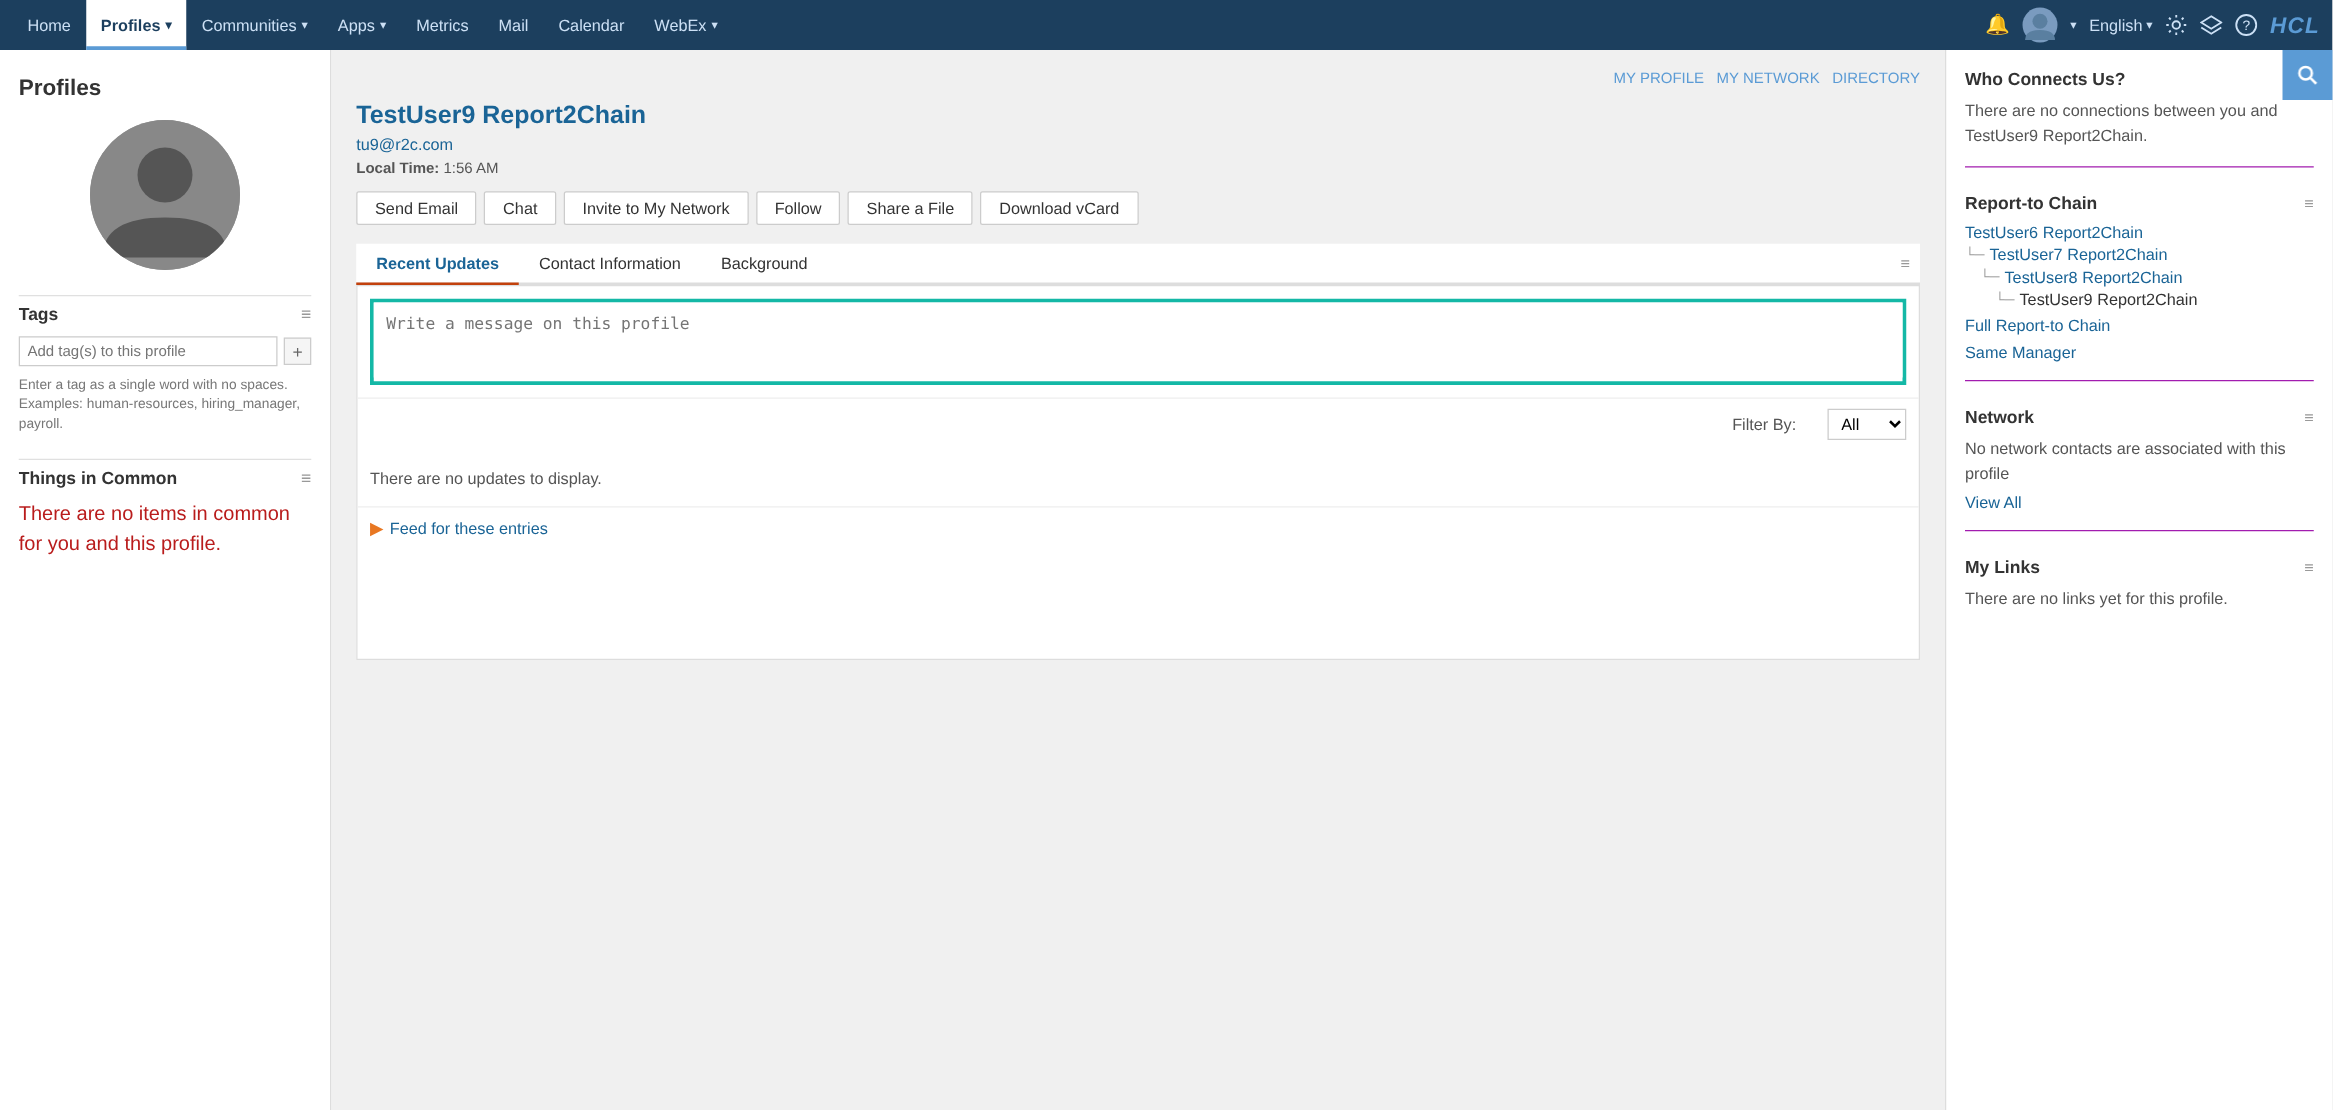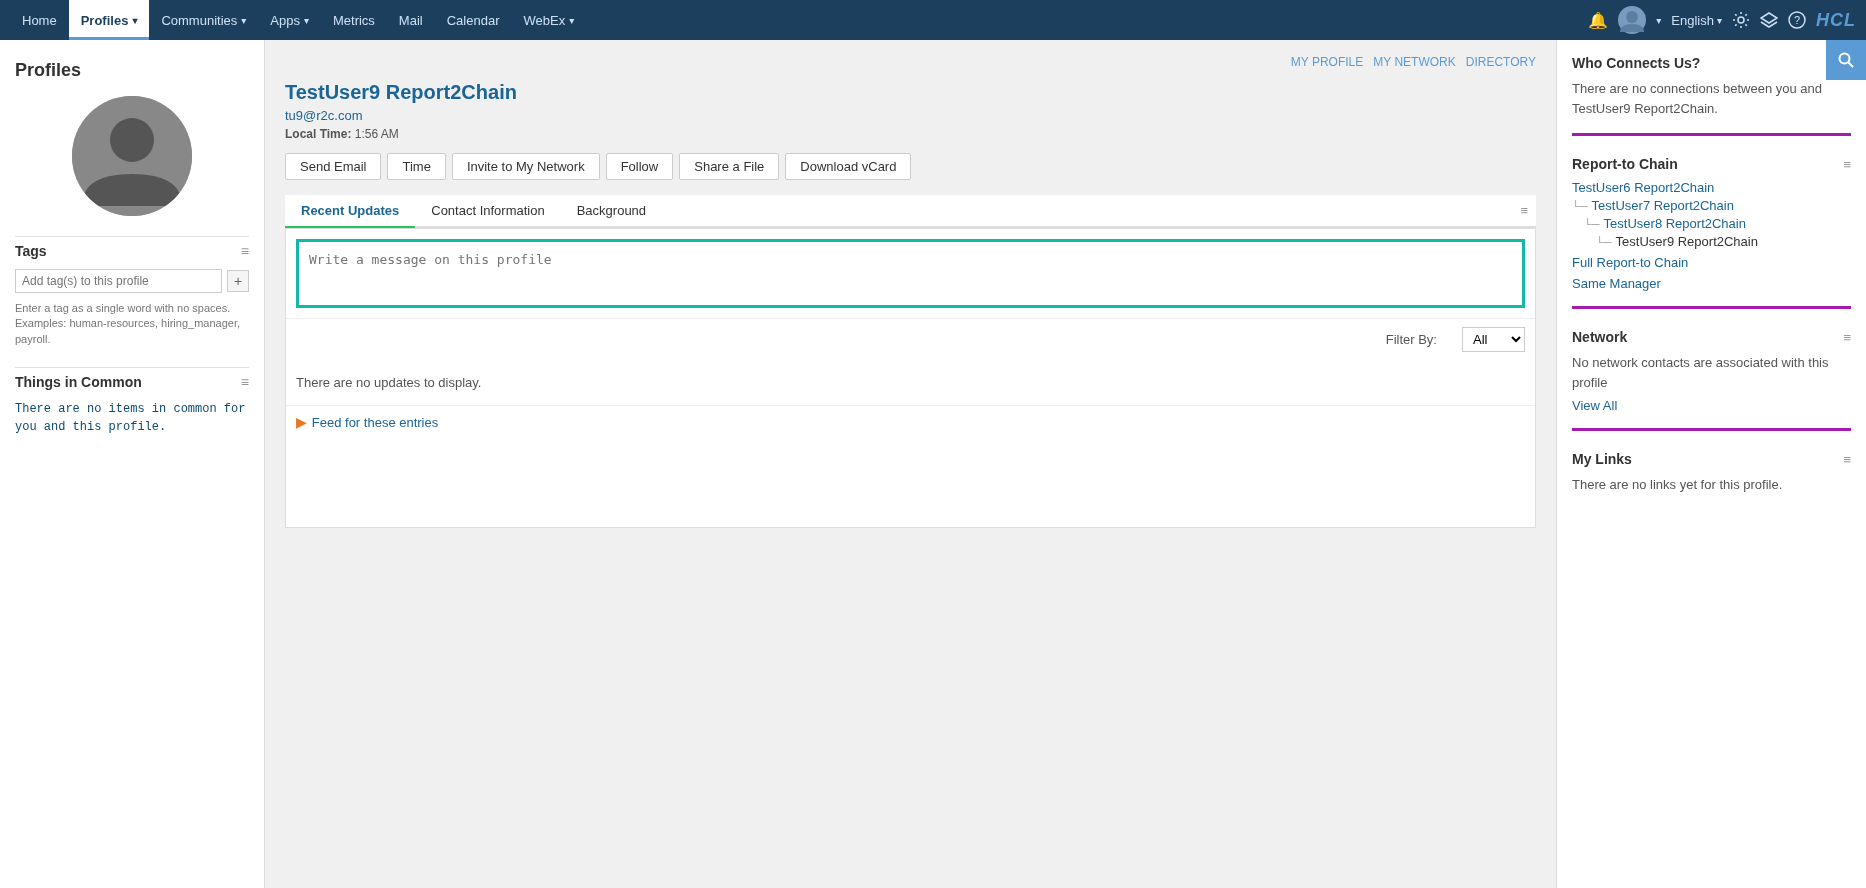--- a/index.html
+++ b/index.html
@@ -174,24 +174,23 @@
       justify-content: center;
       font-size: 14px;
       color: #666;
     }
     .tag-hint {
       font-size: 11px;
       color: #777;
       line-height: 1.4;
     }
     .common-text {
-      font-size: 12px;
-      color: #0c4a6e;
+      font-size: 16px;
+      color: #b91c1c;
       line-height: 1.5;
-      font-family: Liberation Mono, monospace;
     }
 
     
     .main-content {
       flex: 1;
       padding: 15px 20px;
       overflow-y: auto;
       background: #f0f0f0;
     }
 
@@ -253,21 +252,21 @@
     .tab-item {
       padding: 8px 16px;
       cursor: pointer;
       font-size: 13px;
       color: #333;
       border-bottom: 2px solid transparent;
       margin-bottom: -2px;
     }
     .tab-item.active {
       color: #1a6496;
-      border-bottom: 2px solid #22c55e;
+      border-bottom: 2px solid #c2410c;
       font-weight: bold;
     }
 
     .content-panel {
       background: #fff;
       border: 1px solid #ddd;
       min-height: 300px;
     }
     .panel-menu-icon {
       color: #999;
@@ -339,21 +338,21 @@
       background: #fff;
       border-left: 1px solid #ddd;
       padding: 15px;
       overflow-y: auto;
       flex-shrink: 0;
     }
 
     .right-section {
       margin-bottom: 20px;
       padding-bottom: 15px;
-      border-bottom: 3px solid #a21caf;
+      border-bottom: 1px solid #a21caf;
     }
     .right-section:last-child { border-bottom: none; }
     .right-section-header {
       display: flex;
       justify-content: space-between;
       align-items: center;
       margin-bottom: 8px;
     }
     .right-section-title {
       font-size: 14px;
@@ -529,21 +528,21 @@
 
     <div class="profile-name">TestUser9 Report2Chain</div>
     <div class="profile-email">tu9@r2c.com</div>
     <div class="profile-time">
       <strong>Local Time:</strong>
       <span>1:56 AM</span>
     </div>
 
     <div class="action-buttons">
       <button class="action-btn">Send Email</button>
-      <button class="action-btn">Time</button>
+      <button class="action-btn">Chat</button>
       <button class="action-btn">Invite to My Network</button>
       <button class="action-btn">Follow</button>
       <button class="action-btn">Share a File</button>
       <button class="action-btn">Download vCard</button>
     </div>
 
     <div class="profile-tabs">
       <div class="tab-item active">Recent Updates</div>
       <div class="tab-item">Contact Information</div>
       <div class="tab-item">Background</div>

